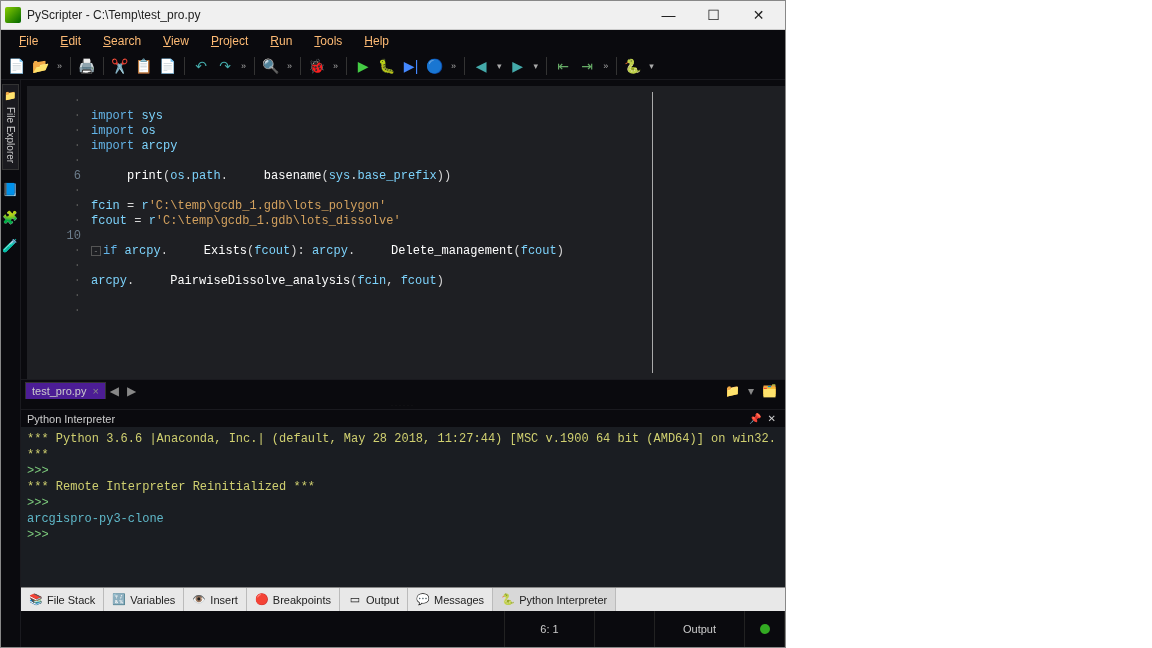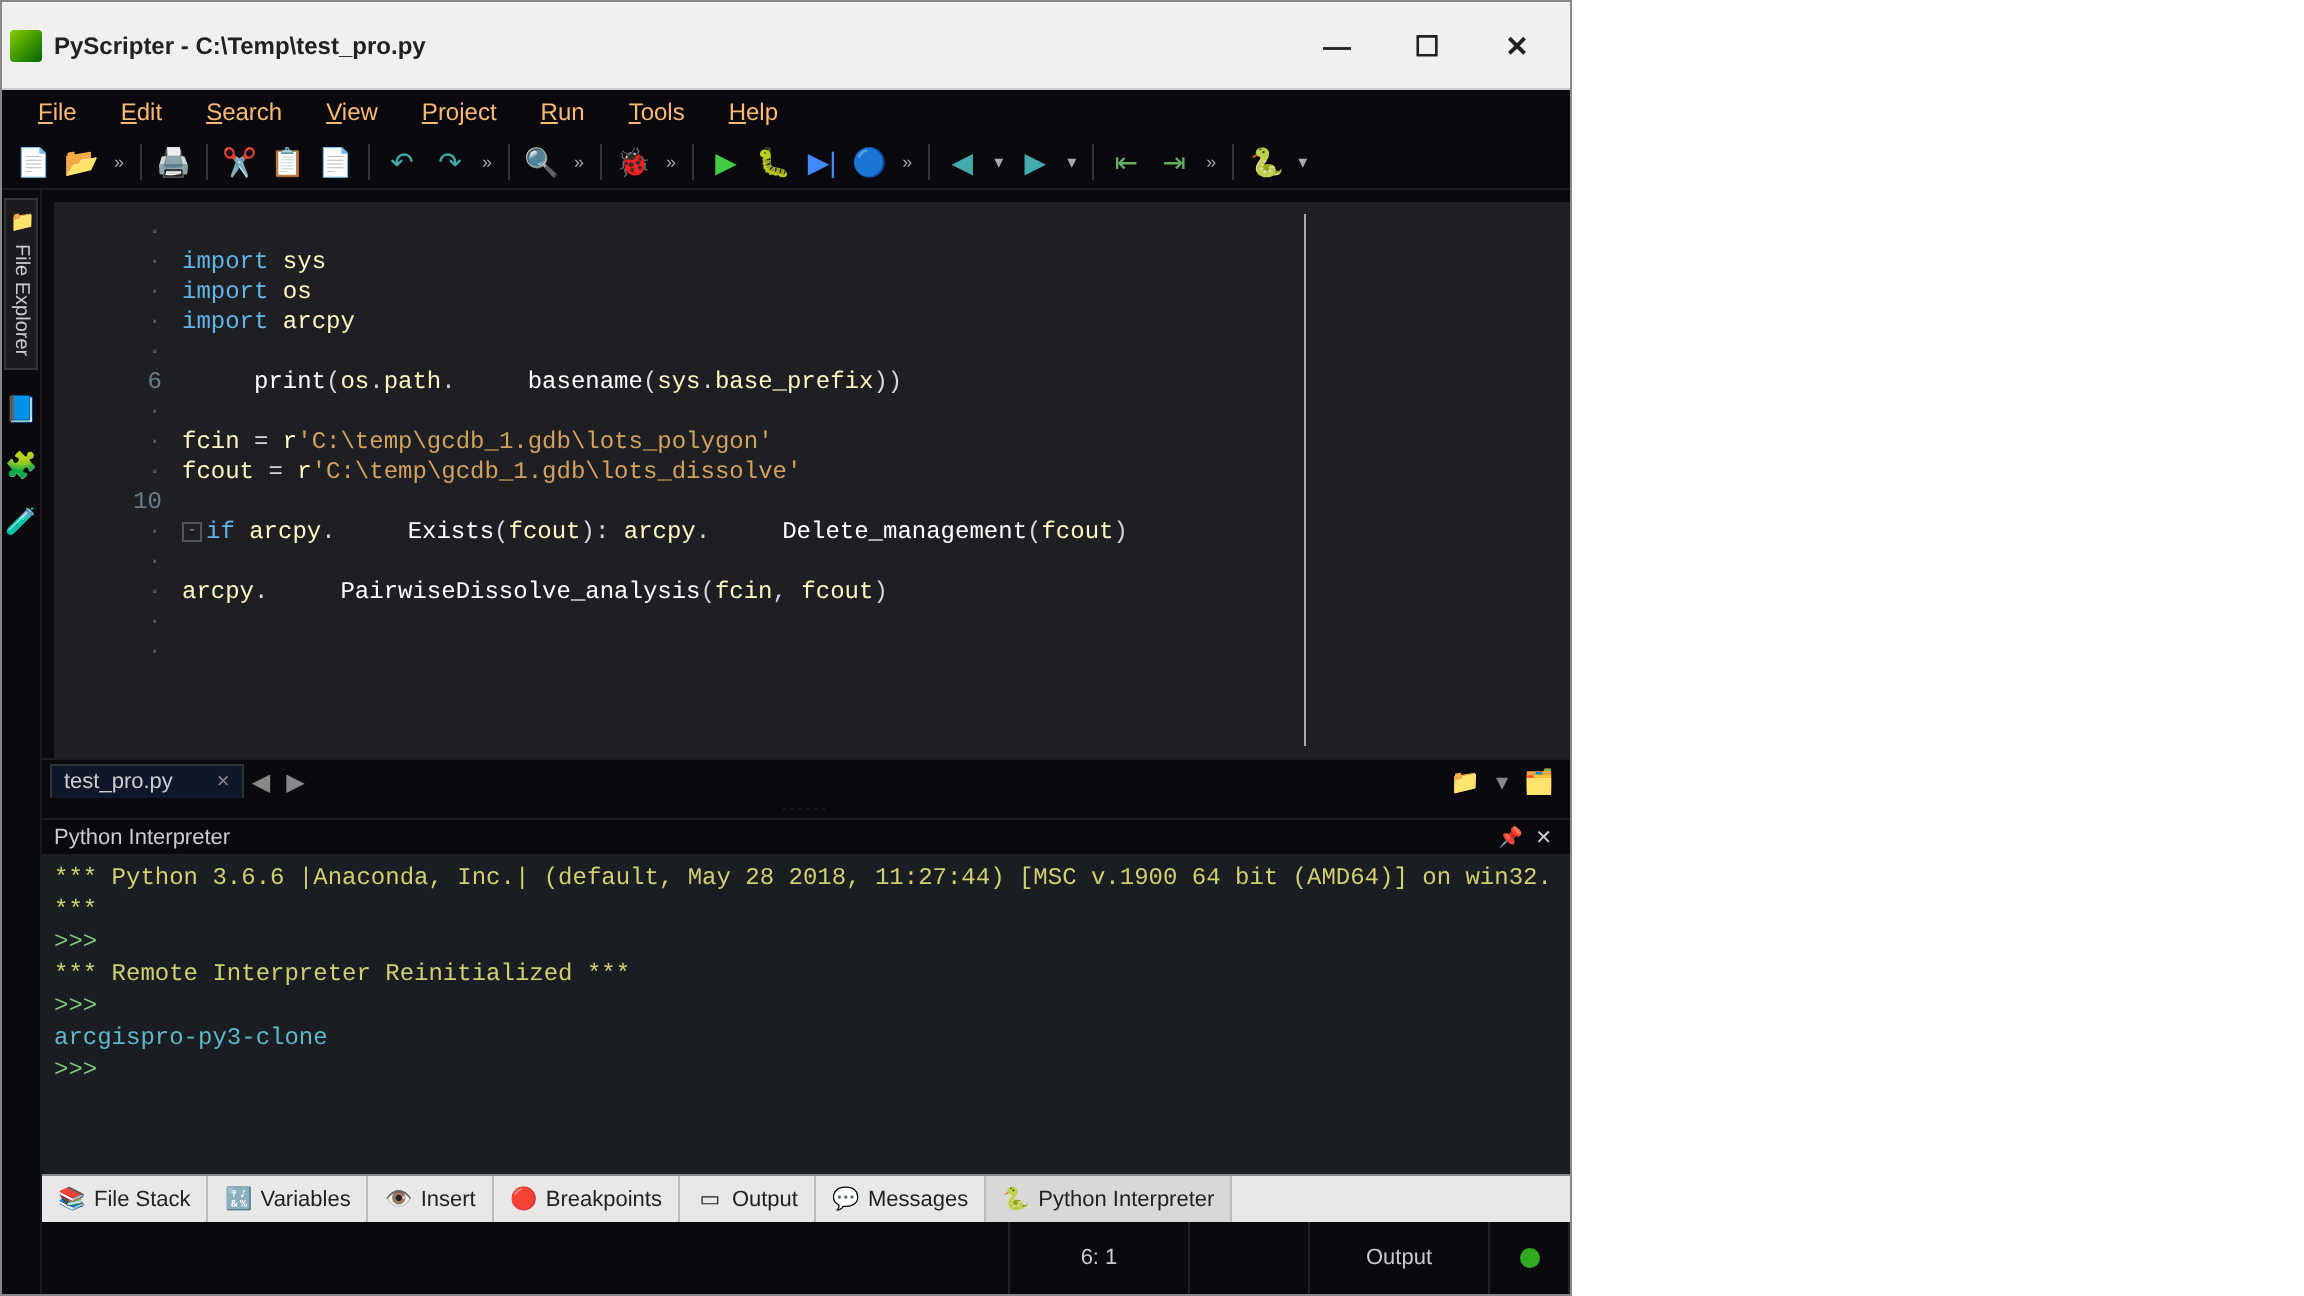--- a/index.html
+++ b/index.html
@@ -1,18 +1,18 @@
 <!DOCTYPE html>
 <html><head>
 <meta charset="utf-8">
 <style>
 * { margin: 0; padding: 0; box-sizing: border-box; }
 body { font-family: "Segoe UI", Tahoma, sans-serif; font-size: 12px; background: #fff; width: 1152px; height: 648px; overflow: hidden; }
 .window { width: 786px; height: 648px; border: 1px solid #888; background: #000; display: flex; flex-direction: column; }
-.titlebar { height: 44px; background: #f0f0f0; display: flex; align-items: center; padding: 0 4px; border-bottom: 1px solid #ccc; font-weight: bold; }
+.titlebar { height: 29px; background: #f0f0f0; display: flex; align-items: center; padding: 0 4px; border-bottom: 1px solid #ccc; }
 .titlebar .icon { width: 16px; height: 16px; background: linear-gradient(135deg,#8c0,#060); border-radius: 2px; margin-right: 6px; }
 .titlebar .title { flex: 1; color: #222; font-size: 12px; }
 .titlebar .winbtn { width: 45px; height: 28px; display: flex; align-items: center; justify-content: center; color: #222; font-size: 14px; cursor: default; }
 .menubar { height: 22px; background: #0a0a0e; display: flex; align-items: center; padding: 0 8px; gap: 2px; }
 .menubar .item { color: #fdba74; padding: 2px 10px; font-size: 12px; cursor: default; }
 .menubar .item u { text-decoration: underline; }
 .toolbar { height: 28px; background: #0a0a0e; display: flex; align-items: center; padding: 0 6px; gap: 4px; border-bottom: 1px solid #1a1a1f; }
 .tbtn { width: 20px; height: 20px; display: flex; align-items: center; justify-content: center; cursor: default; font-size: 14px; }
 .tsep { width: 1px; height: 18px; background: #333; margin: 0 2px; }
 .texp { font-size: 9px; color: #aaa; padding: 0 2px; cursor: default; }
@@ -24,26 +24,26 @@
 .editor-wrap { flex: 1; display: flex; flex-direction: column; min-height: 0; }
 .editor { flex: 1; background: #1e1f23; position: relative; display: flex; font-family: Consolas, 'Courier New', monospace; font-size: 12px; line-height: 15px; overflow: hidden; border-left: 6px solid #0a0a0e; border-top: 6px solid #0a0a0e; }
 .gutter { width: 60px; color: #6c7d8c; text-align: right; padding: 8px 6px 0 0; user-select: none; }
 .gutter .ln { height: 15px; }
 .gutter .dot::before { content: "·"; color: #555; }
 .code { padding: 8px 0 0 4px; white-space: pre; color: #d6d6d6; }
 .caret-line { width: 1px; background: #aaa; position: absolute; top: 6px; bottom: 6px; left: 625px; }
 .kw { color: #63b4e8; }
 .fn { color: #ffffff; margin-left: 36px; }
 .str { color: #d3a15e; }
-.id { color: #fef9c3; }
+.id { color: #7dd3fc; }
 .op { color: #d6d6d6; }
 .par { color: #d6d6d6; }
 .fold { display:inline-block; width:10px; height:10px; border:1px solid #555; color:#888; font-size:8px; line-height:8px; text-align:center; margin-right:2px; vertical-align:middle;}
 .tabstrip { height: 22px; background: #0a0a0e; display: flex; align-items: center; padding: 0 4px; border-top: 1px solid #1a1a1f; }
-.file-tab { background: #0f172a; color: #ccc; padding: 2px 6px; font-size: 11px; display: flex; align-items: flex-end; gap: 22px; border: 1px solid #333; border-bottom: none; }
+.file-tab { background: #4c1d95; color: #ccc; padding: 2px 6px; font-size: 11px; display: flex; align-items: flex-end; gap: 6px; border: 1px solid #333; border-bottom: none; }
 .file-tab .x { color: #888; cursor: default; }
 .tabctrl { color: #888; padding: 0 4px; cursor: default; }
 .tabspacer { flex: 1; }
 .splitter { height: 8px; background: #0a0a0e; cursor: row-resize; text-align: center; color: #333; font-size: 6px; letter-spacing: 2px; line-height: 8px; }
 .panel-title { height: 18px; background: #0a0a0e; color: #ccc; font-size: 11px; padding: 0 6px; display: flex; align-items: center; border-top: 1px solid #1a1a1f; }
 .panel-title .spacer { flex: 1; }
 .panel-title .pin { font-size: 10px; cursor: default; padding: 0 3px; }
 .console { height: 160px; background: #1a1d22; font-family: Consolas, 'Courier New', monospace; font-size: 12px; line-height: 16px; padding: 4px 6px; color: #ddd; overflow: hidden; }
 .c-yellow { color: #d0d070; }
 .c-green { color: #7cc97c; }

